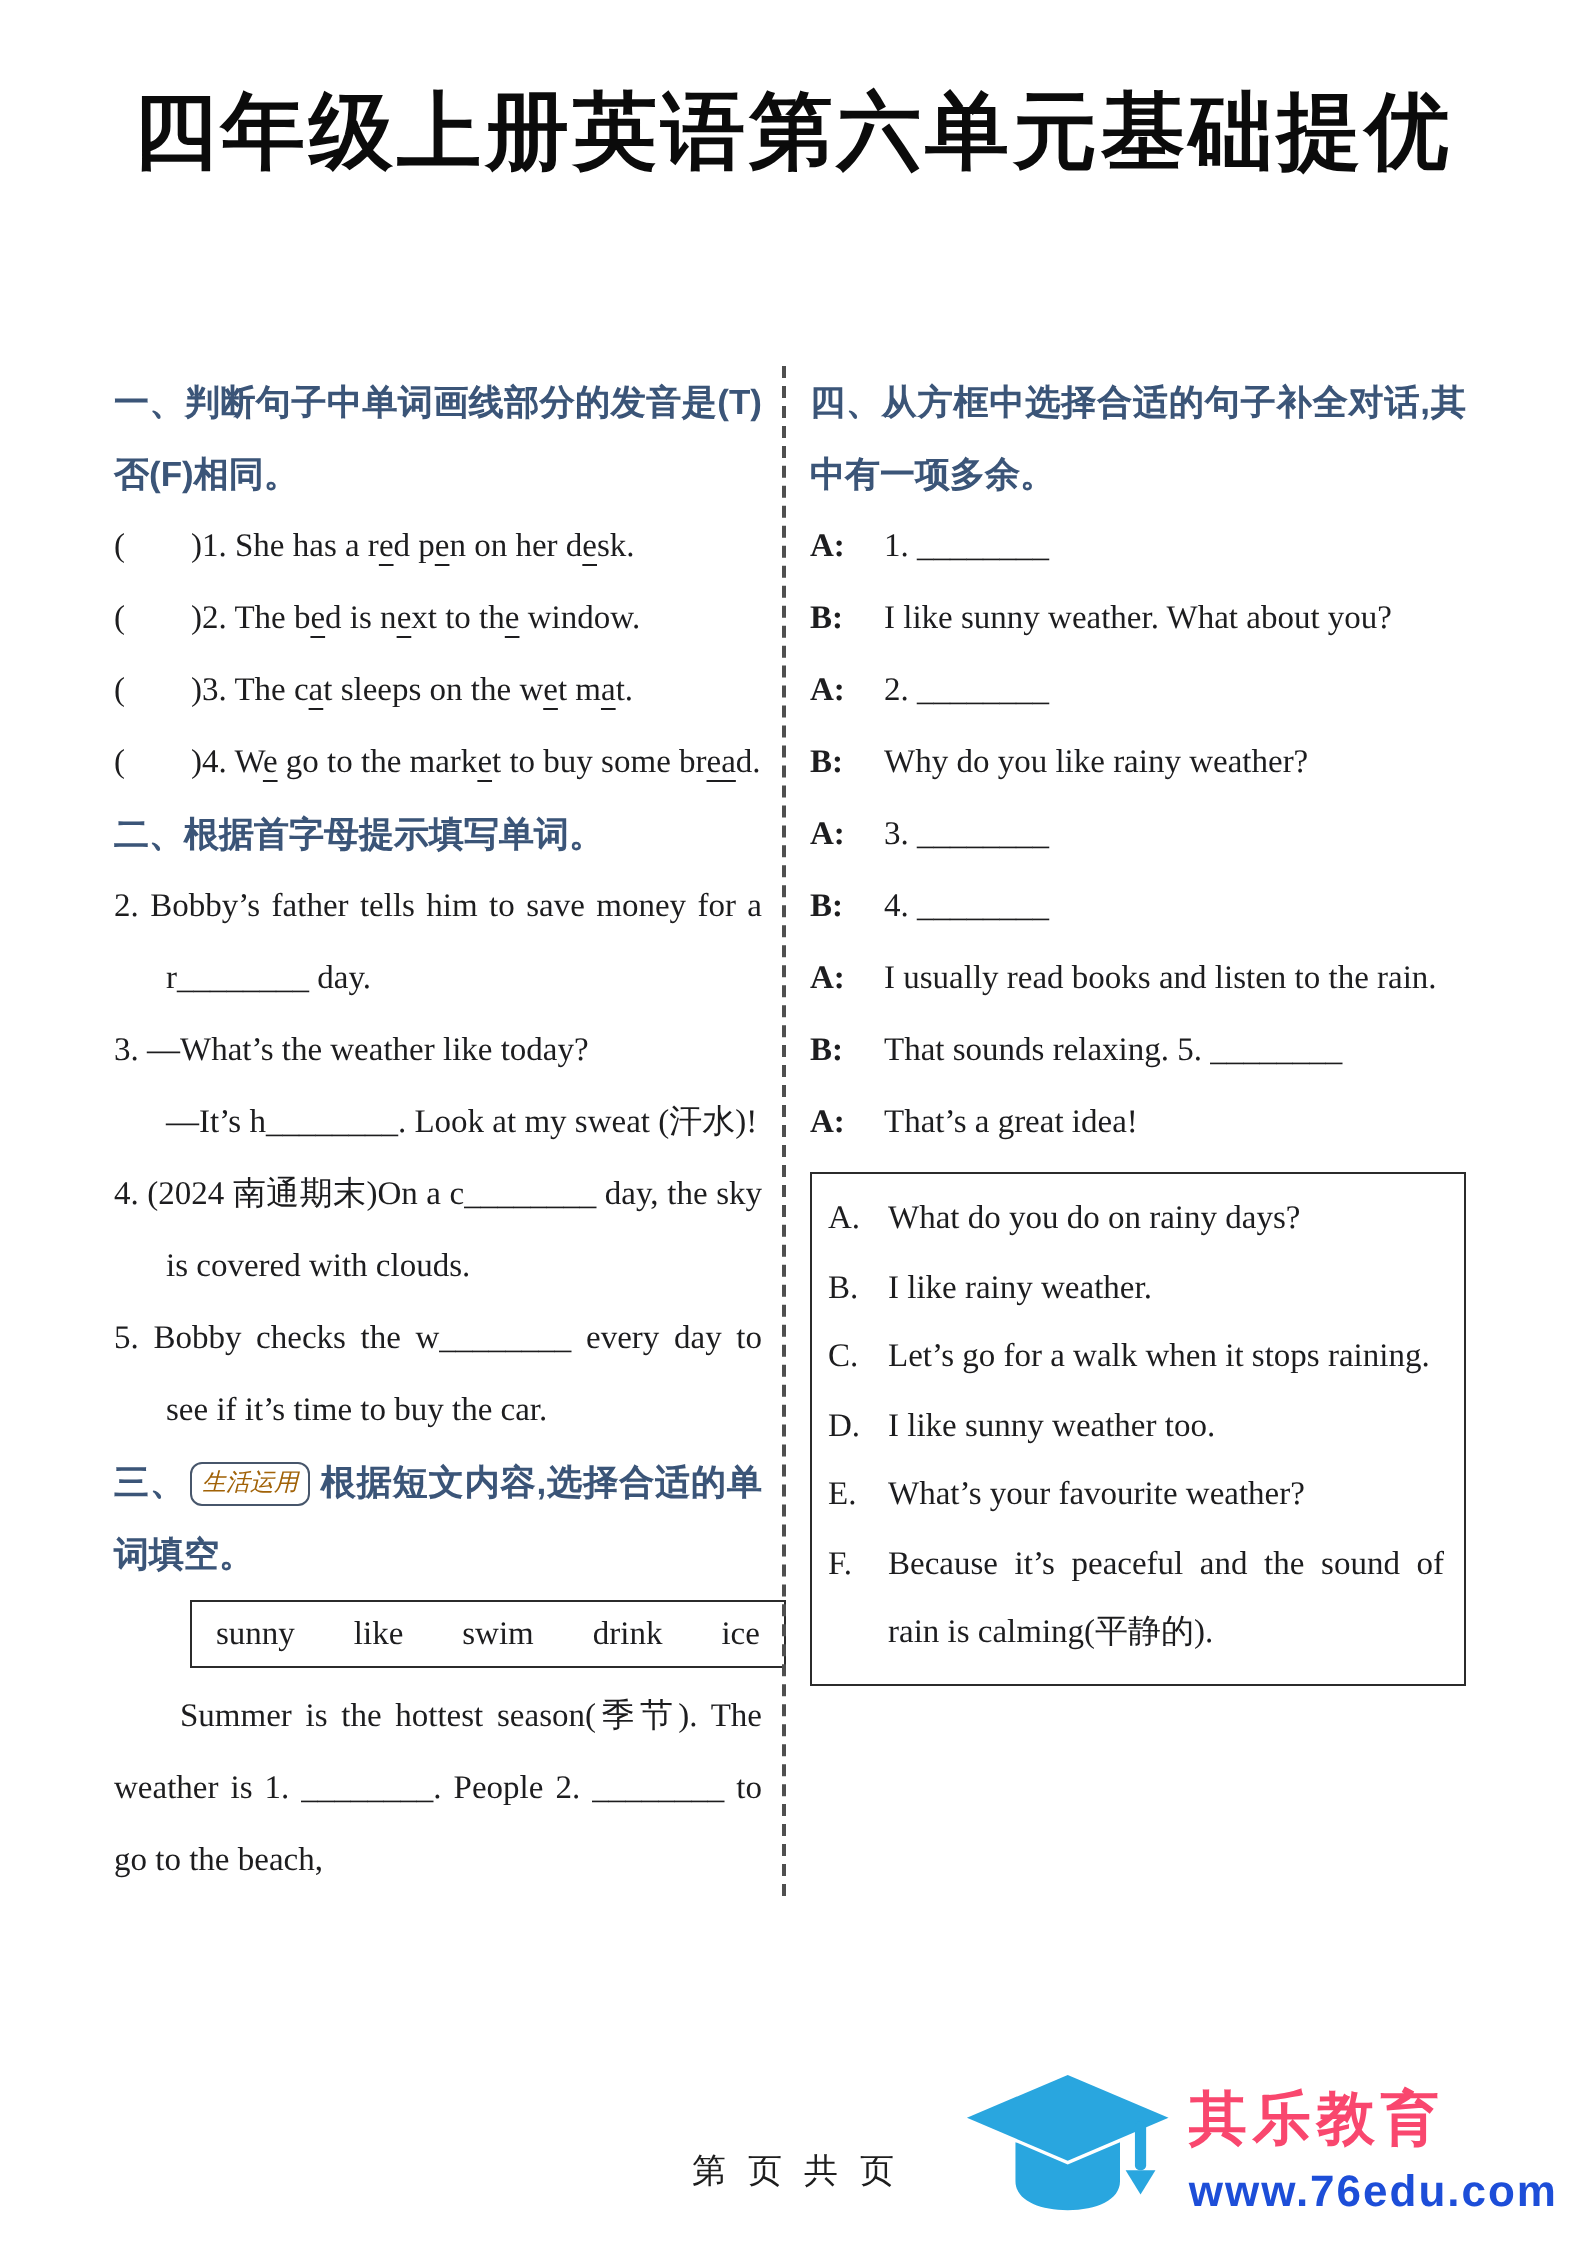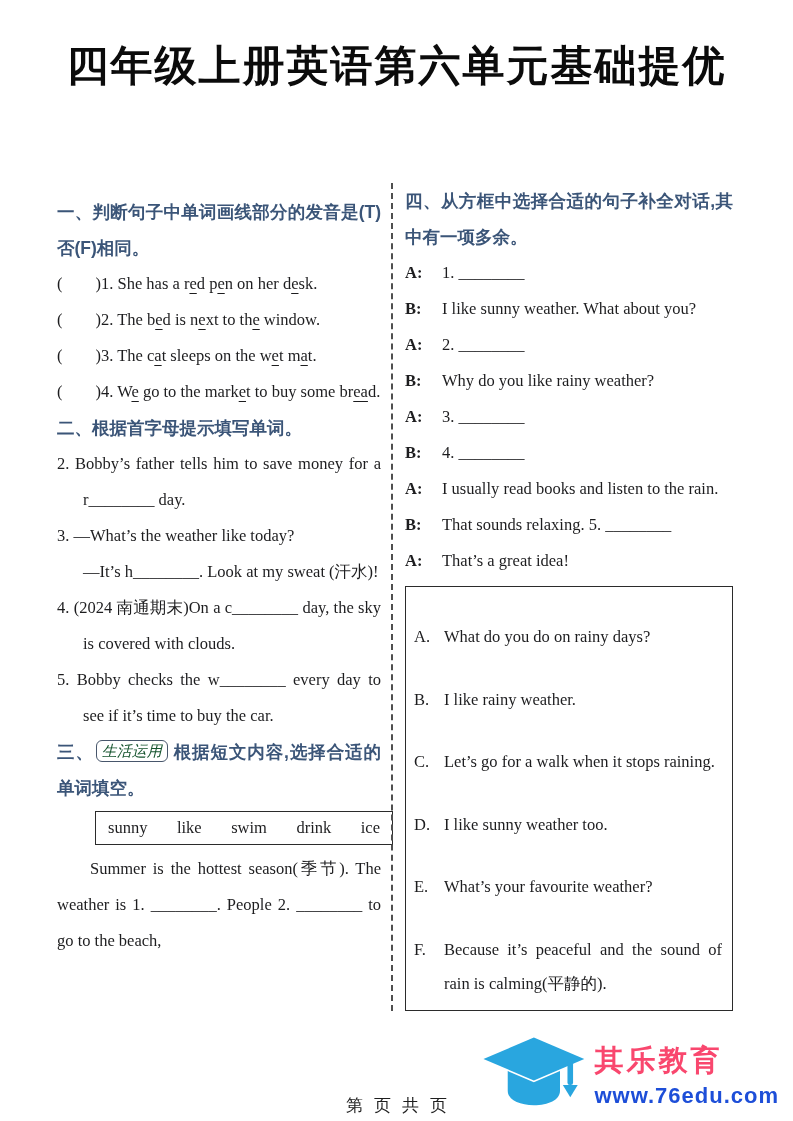--- a/index.html
+++ b/index.html
@@ -10,54 +10,54 @@
     font-size:16.5px; color:#1d1d1f;
     position:relative; overflow:hidden;
   }
   .title {
     position:absolute; top:38px; left:0; width:100%;
     text-align:center;
     font-family:"Liberation Sans","DejaVu Sans",sans-serif;
     font-weight:900; font-size:42px; letter-spacing:2px; color:#0b0b0b;
   }
   .columns { position:absolute; top:183px; left:57px; display:flex; }
-  .col-left  { width:334px; padding-right:10px;margin-top:11px; }
+  .col-left  { width:334px; padding-right:10px; }
   .divider   { width:0; border-left:2px dashed #4f4f4f; }
   .col-right { width:340px; padding-left:12px; }
   p { line-height:36px; }
   .heading {
     font-family:"Liberation Sans","DejaVu Sans",sans-serif;
     font-weight:bold; color:#3b5578; font-size:17.5px;
     text-align:justify;
   }
   .just { text-align:justify; }
   .hang1 { padding-left:78px; text-indent:-78px; }
   .hang2 { padding-left:26px; text-indent:-26px; }
   .ind2  { padding-left:26px; }
   .ul { text-decoration:underline; text-underline-offset:4px; }
   .tag {
     display:inline-block; border:1.5px solid #47566b; border-radius:6px;
-    font-size:15px; line-height:20px; padding:0 5px;
-    font-style:italic; font-weight:normal; color:#14532d;
+    font-size:12px; line-height:20px; padding:0 5px;
+    font-style:italic; font-weight:normal; color:#a16207;
     vertical-align:2px; margin:0 5px 0 2px;
-    font-family:Liberation Sans, sans-serif;
+    font-family:Liberation Mono, monospace;
   }
   .wordbox {
     display:flex; justify-content:space-between; align-items:center;
     border:1.6px solid #2b2b2b; width:298px; margin:5px 0 6px 38px;
     padding:1px 12px; line-height:30px;
   }
   .passage { text-indent:2em; }
   .dlg { padding-left:37px; text-indent:-37px; }
   .spk { display:inline-block; width:37px; text-indent:0; font-weight:bold; }
   .optbox { border:1.6px solid #2b2b2b; margin-top:7px; padding:5px 10px 8px 8px; }
-  .opt { padding-left:30px; text-indent:-30px; line-height:34.5px;margin-top:28px; }
+  .opt { padding-left:30px; text-indent:-30px; line-height:34.5px; }
   .optlabel { display:inline-block; width:30px; text-indent:0; }
   .footer {
-    position:absolute; bottom:4px; left:0; width:100%;
+    position:absolute; bottom:24px; left:0; width:100%;
     text-align:center; font-family:"Liberation Sans","DejaVu Sans",sans-serif;
     font-size:17px; letter-spacing:11px; padding-left:11px; color:#1e1e1e;
   }
   .brand { position:absolute; right:14px; bottom:6px; display:flex; align-items:center; gap:6px; }
   .brand svg { width:112px; height:86px; }
   .brand-name {
     font-family:"Liberation Sans","DejaVu Sans",sans-serif;
     font-weight:900; font-size:29px; color:#f9476e; letter-spacing:3px; line-height:46px;
   }
   .brand-url {

